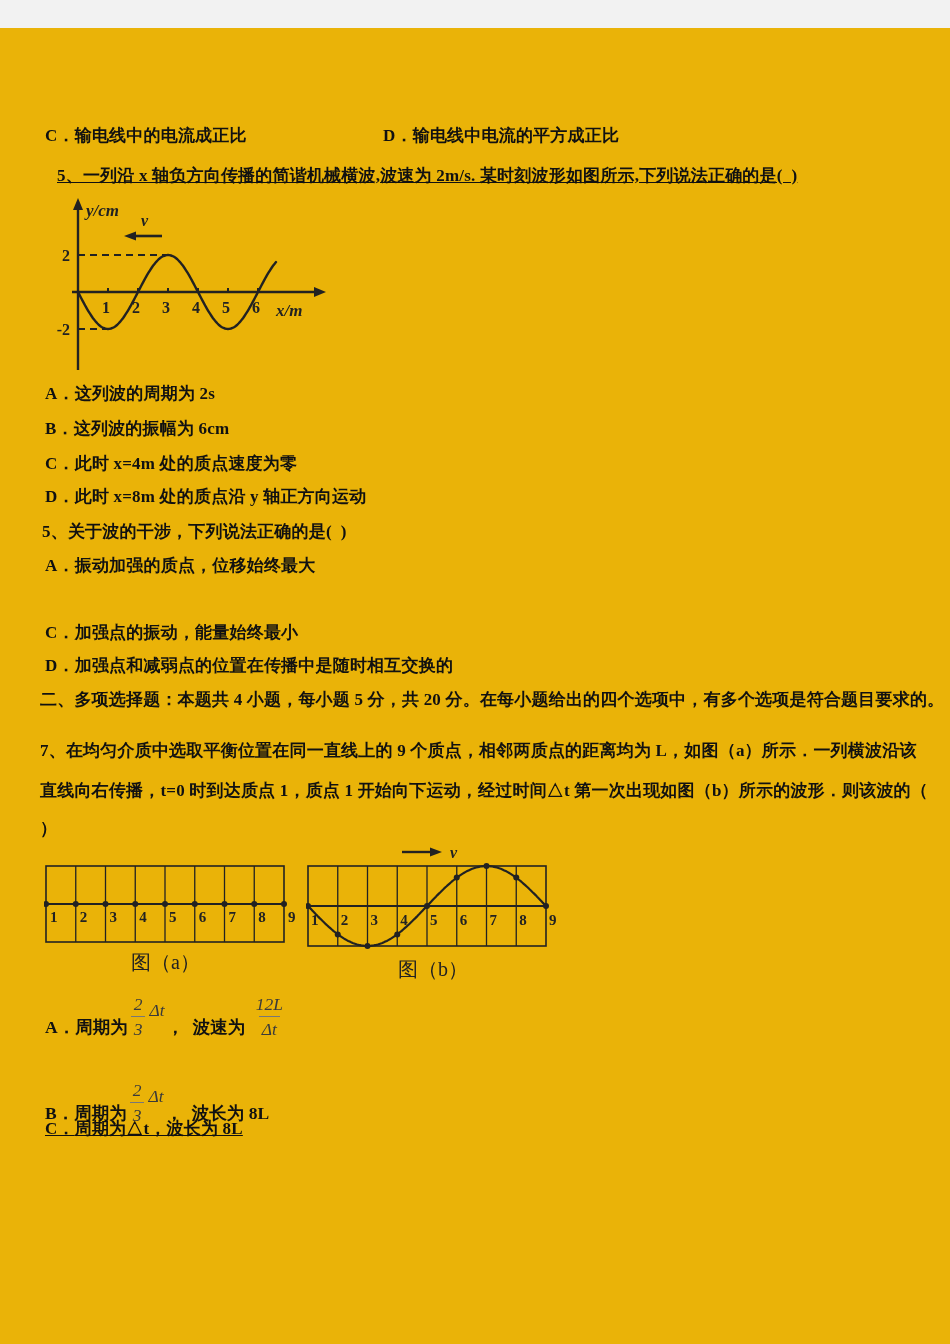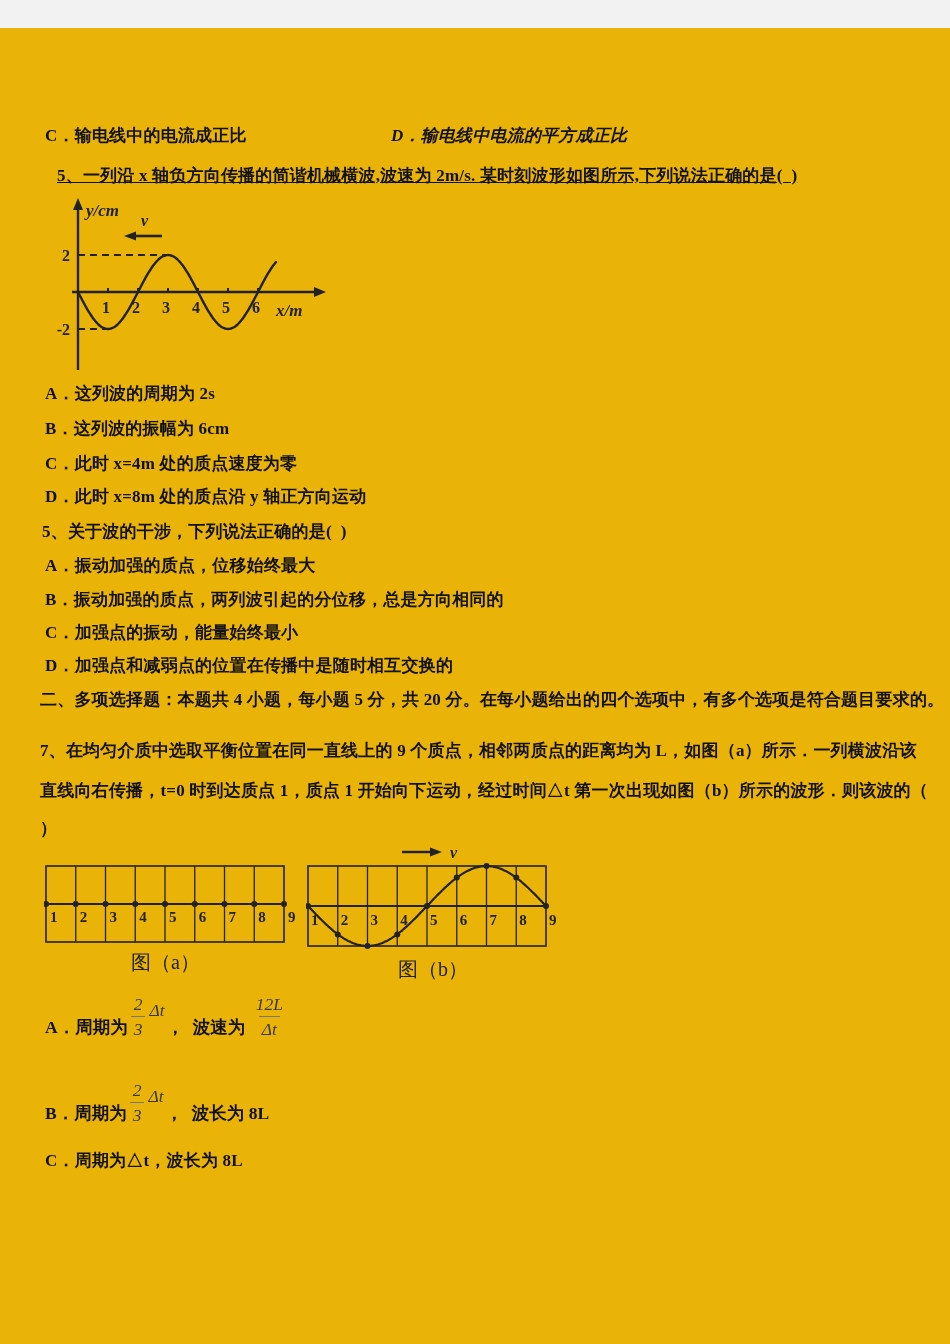--- a/index.html
+++ b/index.html
@@ -24,21 +24,21 @@
   .vlbl{font-family:"Liberation Serif",serif;font-style:italic;font-weight:bold;font-size:16px;fill:#222;}
   .ticklbl{font-family:"Liberation Serif",serif;font-weight:bold;font-size:16px;fill:#222;}
   .ticklbl2{font-family:"Liberation Serif",serif;font-weight:bold;font-size:15px;fill:#222;}
 </style>
 </head>
 <body>
 
 <div class="page">
 
   <div class="t" style="left:45px;top:97px;">C．输电线中的电流成正比</div>
-  <div class="t" style="left:391px;top:97px;font-style:italic;">D．输电线中电流的平方成正比</div>
+  <div class="t" style="left:383px;top:97px;">D．输电线中电流的平方成正比</div>
 
   <div class="t" style="left:57px;top:137px;text-decoration:underline;">5、一列沿 x 轴负方向传播的简谐机械横波,波速为 2m/s. 某时刻波形如图所示,下列说法正确的是(  )</div>
 
   <div class="fig" style="left:36px;top:164px;width:330px;height:190px;">
     <svg id="fig5" width="330" height="190">
         <line x1="42" y1="178" x2="42" y2="14" stroke="#222222" stroke-width="2.4"></line>
         <polygon points="42,6 37,18 47,18" fill="#222222"></polygon>
         <line x1="36" y1="100" x2="282" y2="100" stroke="#222222" stroke-width="2.6"></line>
         <polygon points="290,100 278,95 278,105" fill="#222222"></polygon>
         <text x="50" y="24" class="axlbl">y/cm</text>
@@ -66,21 +66,20 @@
       </svg>
   </div>
 
   <div class="t" style="left:45px;top:355px;">A．这列波的周期为 2s</div>
   <div class="t" style="left:45px;top:390px;">B．这列波的振幅为 6cm</div>
   <div class="t" style="left:45px;top:425px;">C．此时 x=4m 处的质点速度为零</div>
   <div class="t" style="left:45px;top:458px;">D．此时 x=8m 处的质点沿 y 轴正方向运动</div>
 
   <div class="t" style="left:42px;top:493px;">5、关于波的干涉，下列说法正确的是(  )</div>
   <div class="t" style="left:45px;top:527px;">A．振动加强的质点，位移始终最大</div>
-  <div class="t" style="left:45px;top:561px;">B．振动加强的质点，两列波引起的分位移，总是方向相同的</div>
   <div class="t" style="left:45px;top:594px;">C．加强点的振动，能量始终最小</div>
   <div class="t" style="left:45px;top:627px;">D．加强点和减弱点的位置在传播中是随时相互交换的</div>
 
   <div class="t" style="left:40px;top:661px;">二、多项选择题：本题共 4 小题，每小题 5 分，共 20 分。在每小题给出的四个选项中，有多个选项是符合题目要求的。</div>
 
   <div class="t" style="left:40px;top:712px;">7、在均匀介质中选取平衡位置在同一直线上的 9 个质点，相邻两质点的距离均为 L，如图（a）所示．一列横波沿该</div>
   <div class="t" style="left:40px;top:752px;">直线向右传播，t=0 时到达质点 1，质点 1 开始向下运动，经过时间△t 第一次出现如图（b）所示的波形．则该波的（</div>
   <div class="t" style="left:40px;top:790px;">）</div>
 
   <div class="fig" style="left:44px;top:836px;width:256px;height:92px;">
@@ -154,15 +153,15 @@
   <div class="cap" style="left:398px;top:928px;">图（b）</div>
 
   <div class="q7opt" style="left:45px;top:966px;">
     <span>A．</span><span>周期为</span><span class="frac"><span class="fn">2</span><span class="fd">3</span></span><span class="fsuf">Δt</span><span>，  波速为 </span><span class="frac"><span class="fn">12L</span><span class="fd">Δt</span></span>
   </div>
 
   <div class="q7opt" style="left:45px;top:1052px;">
     <span>B．</span><span>周期为</span><span class="frac"><span class="fn">2</span><span class="fd">3</span></span><span class="fsuf">Δt</span><span>，  波长为 8L</span>
   </div>
 
-  <div class="t" style="left:45px;top:1122px;"><span>C．</span><span>周期为△t，波长为 8L</span></div>
+  <div class="t" style="left:45px;top:1090px;text-decoration:underline;"><span>C．</span><span>周期为△t，波长为 8L</span></div>
 
 </div>
 
 </body></html>

